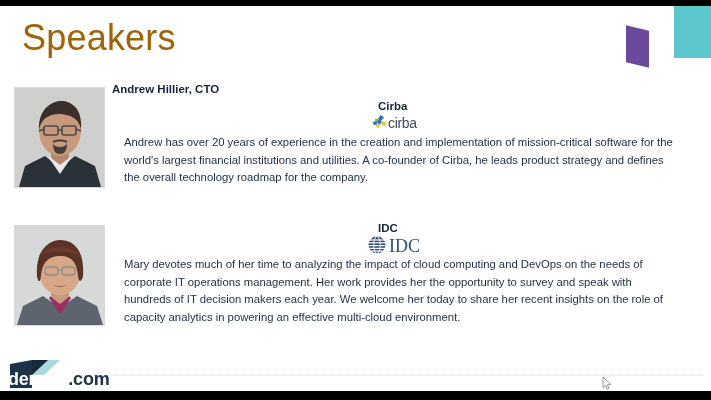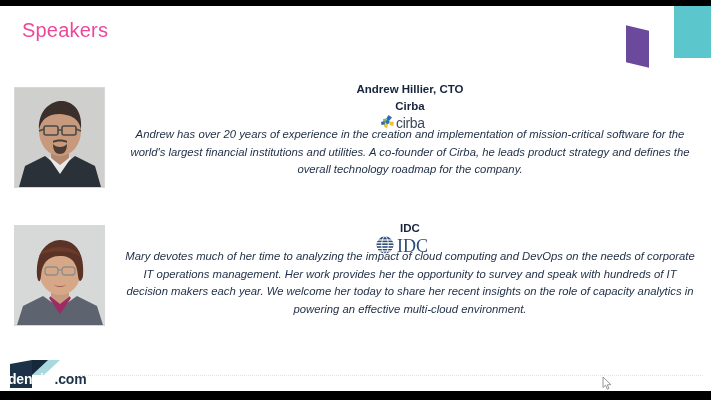--- a/index.html
+++ b/index.html
@@ -67,23 +67,23 @@
     height: 37px;
     background: #6b4a9e;
     transform: skewY(13deg);
   }
 
   
   #page-title {
     position: absolute;
     left: 22px;
     top: 14px;
-    font-size: 20px;
+    font-size: 36px;
     font-weight: 400;
-    color: #ec4899;
+    color: #a16207;
     letter-spacing: 0.2px;
     line-height: 1;
   }
 
   
   .speaker {
     position: absolute;
     left: 0;
     width: 711px;
   }
@@ -98,24 +98,23 @@
     height: 101px;
     border: 1px solid #d8d8d8;
     box-sizing: border-box;
     overflow: hidden;
     background: #c9c9c9;
   }
   .speaker-photo svg { display: block; }
 
   .speaker-body {
     position: absolute;
-    left: 120px;
+    left: 112px;
     top: 0;
     width: 580px;
-    text-align: center;
   }
 
   .speaker-name {
     font-size: 11.5px;
     font-weight: bold;
     color: #16243d;
     line-height: 16px;
     white-space: nowrap;
   }
 
@@ -134,21 +133,21 @@
     flex: none;
   }
   .org-logo { flex: none; display: block; }
 
   .speaker-bio {
     margin-top: 4px;
     font-size: 11.3px;
     color: #1d2d45;
     line-height: 17.5px;
   }
-  .speaker-bio p { margin: 4px; font-style: italic; }
+  .speaker-bio p { margin: 12px; }
 
   
   #footer {
     position: absolute;
     left: 0;
     bottom: 0;
     width: 711px;
     height: 34px;
     background: #ffffff;
   }
@@ -163,21 +162,21 @@
     position: absolute;
     left: 8px;
     bottom: 3px;
     display: flex;
     align-items: flex-end;
   }
   #brand-wordmark {
     position: absolute;
     left: 8px;
     bottom: 5px;
-    font-size: 14px;
+    font-size: 18px;
     font-weight: bold;
     letter-spacing: -0.2px;
     line-height: 13px;
   }
   .wm-densify { color: #ffffff; }
   .wm-dot-com { color: #1d3249; }
 
   
   #mouse-cursor {
     position: absolute;

